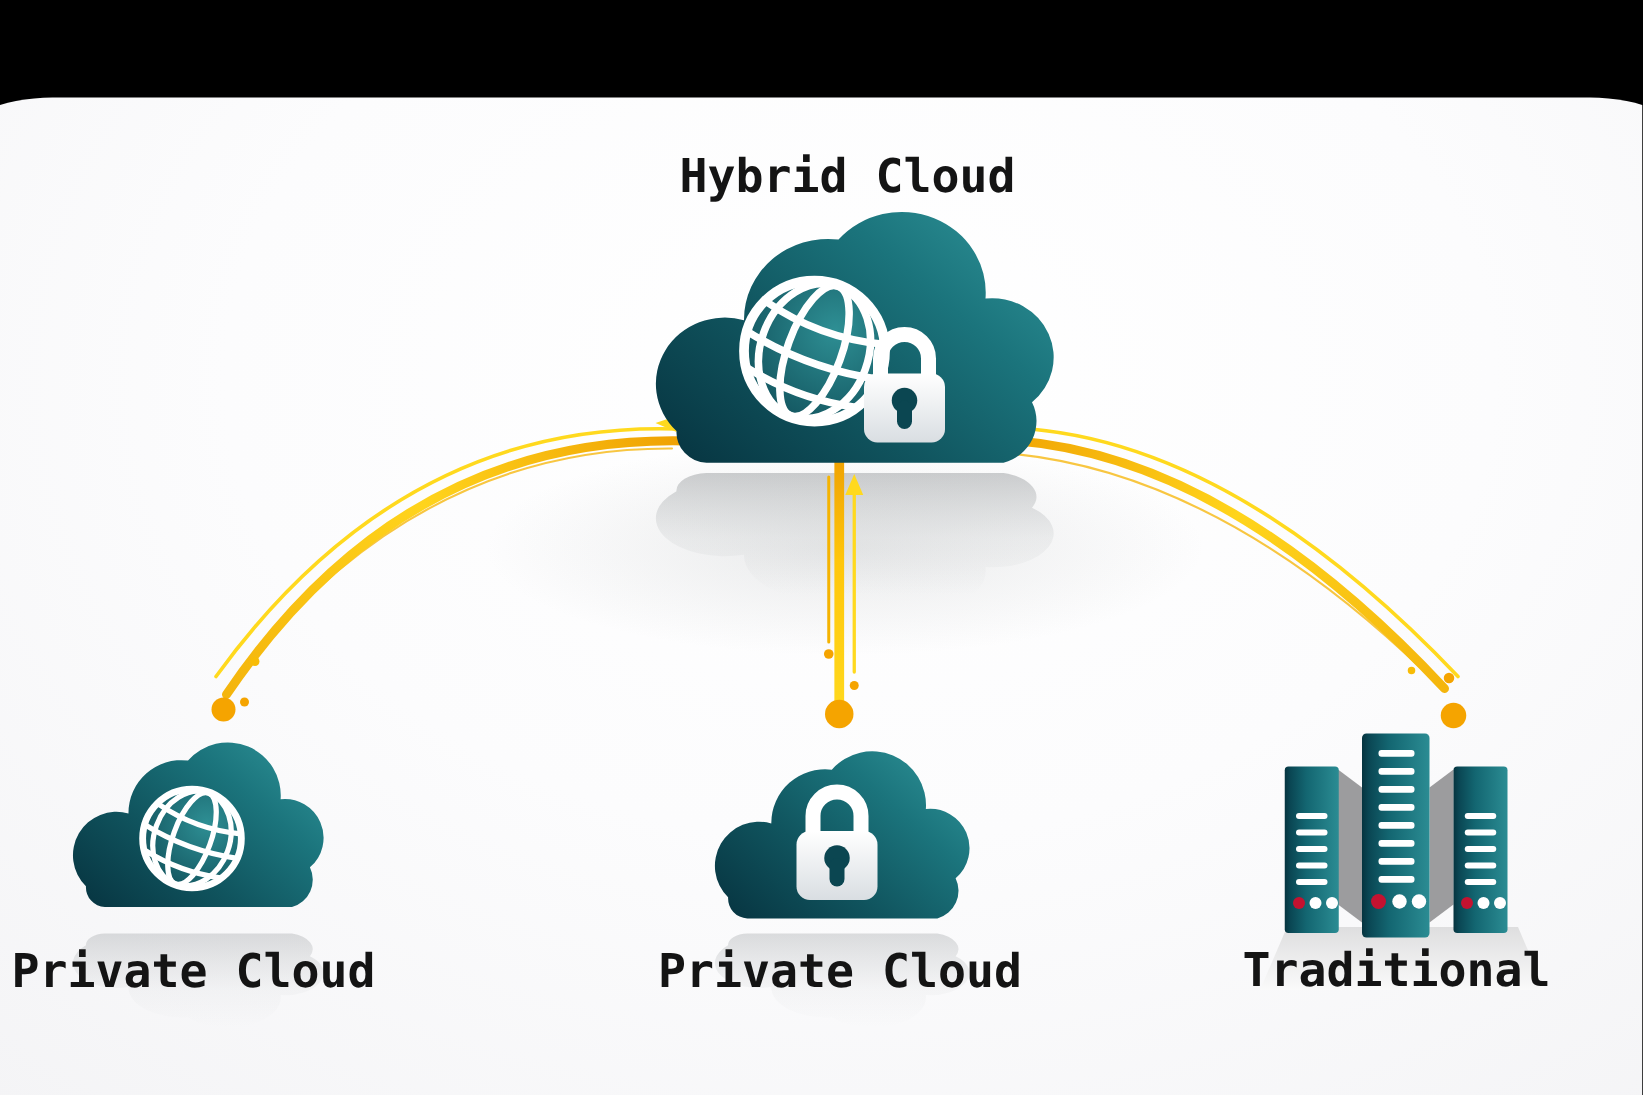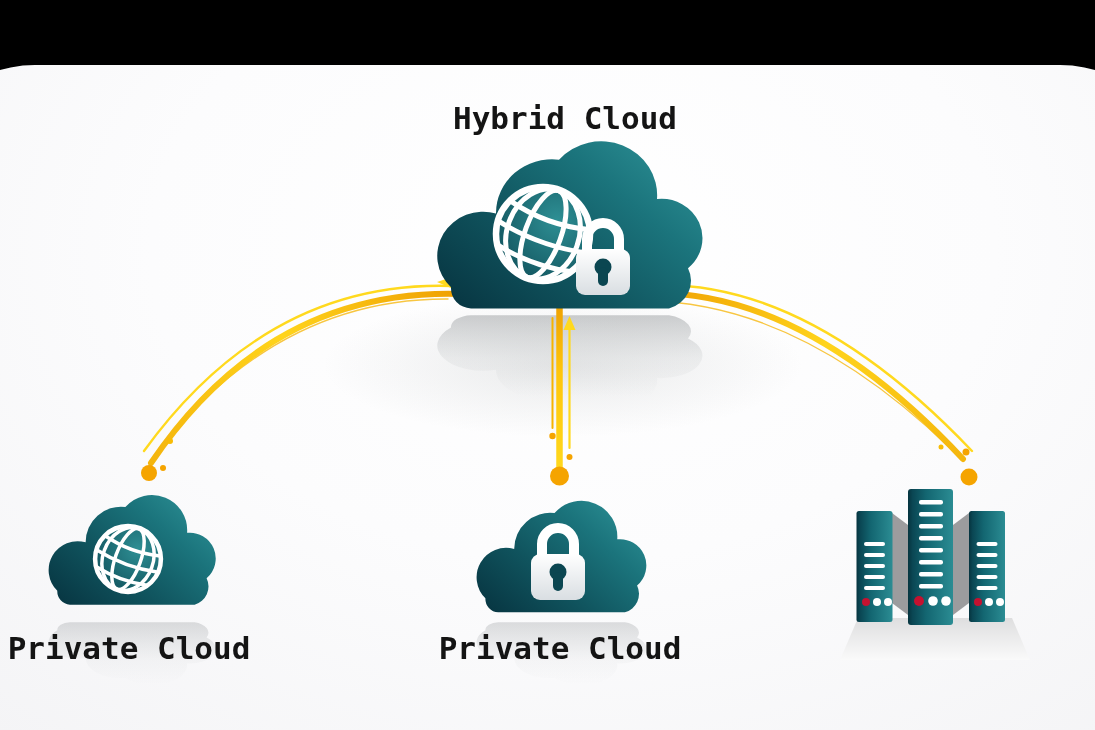--- a/index.html
+++ b/index.html
@@ -216,14 +216,15 @@
           <circle cx="1000" cy="602" r="4" fill="#ffffff"></circle>
         </g>
       </g>
     </g>
   </svg>
 
   <div class="lbl" id="lbl-title">Hybrid Cloud</div>
   <div class="lbl" id="lbl-public">Private Cloud</div>
   <div class="lbl" id="lbl-private">Private Cloud</div>
   <div class="lbl" id="lbl-trad">
+    <div>Traditional</div>
   </div>
 </div>
 
 </body></html>

